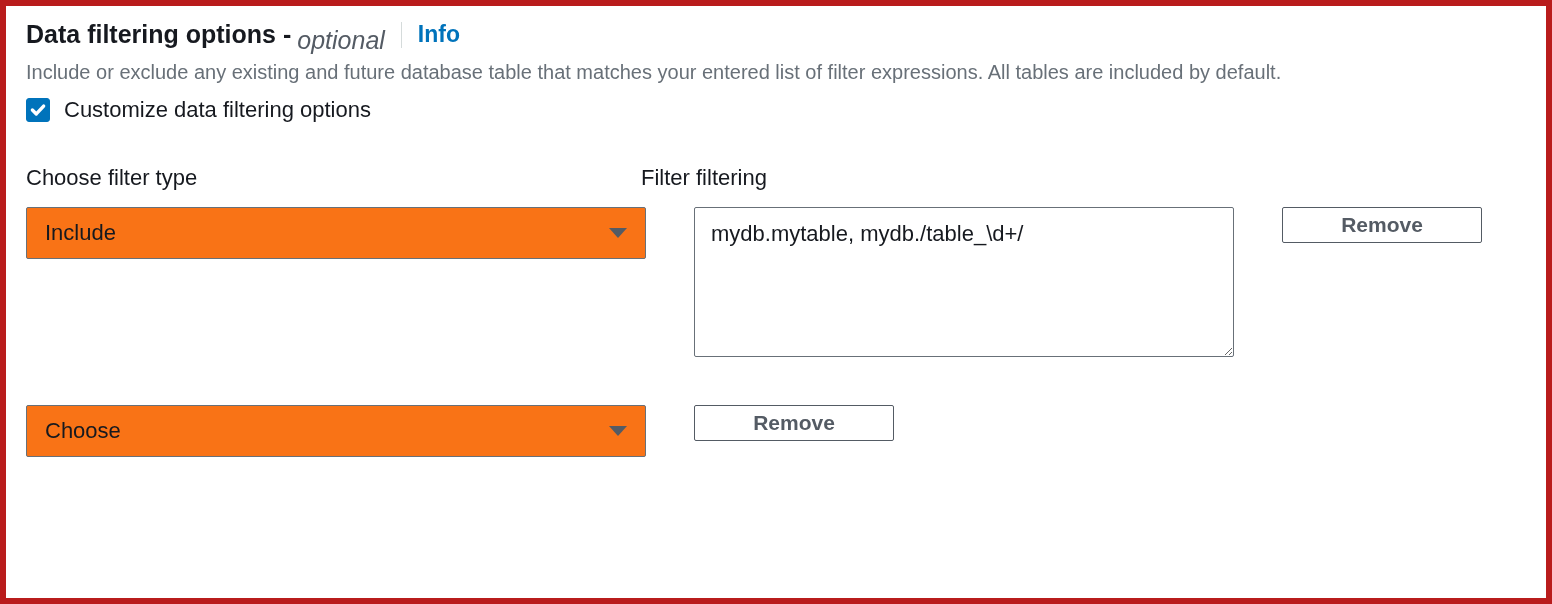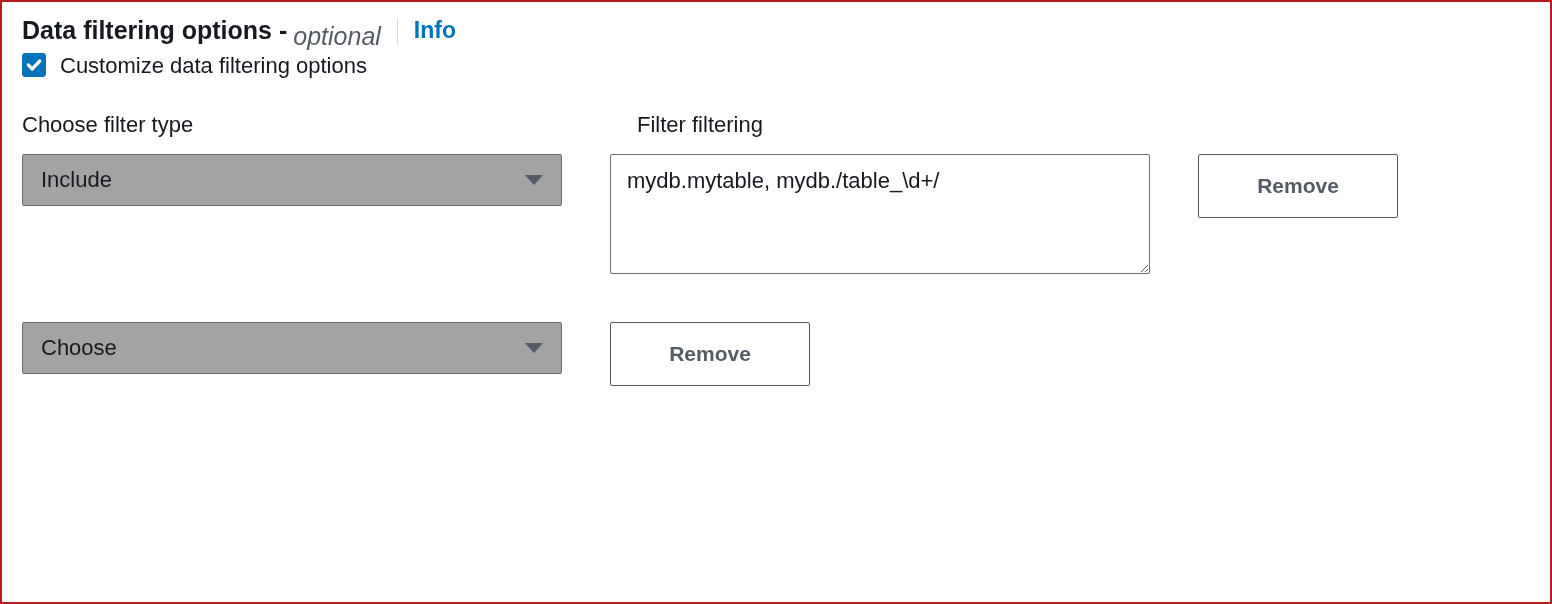--- a/index.html
+++ b/index.html
@@ -5,21 +5,21 @@
   * { box-sizing: border-box; }
   html, body {
     margin: 0;
     padding: 0;
     font-family: "Amazon Ember", "Helvetica Neue", Arial, sans-serif;
     font-size: 14px;
     color: #16191f;
     background: #fff;
   }
   .panel {
-    border: 2px solid #b91c1c;
+    border: 6px solid #b91c1c;
     width: 1552px;
     min-height: 604px;
     padding: 8px 12px 0 20px;
     position: relative;
   }
   .header-line {
     display: flex;
     align-items: center;
     gap: 0;
     margin: 0 0 2px 0;
@@ -54,23 +54,23 @@
   }
   .description {
     font-size: 20px;
     line-height: 1.5;
     color: #687078;
     margin: 0 0 10px 0;
     max-width: 1500px;
   }
   .checkbox-row {
     display: flex;
-    align-items: flex-start;
+    align-items: center;
     gap: 14px;
-    margin-bottom: 33px;
+    margin-bottom: 42px;
   }
   .checkbox {
     width: 24px;
     height: 24px;
     border-radius: 3px;
     background: #0073bb;
     border: 1px solid #0073bb;
     display: inline-flex;
     align-items: center;
     justify-content: center;
@@ -104,61 +104,61 @@
     color: #16191f;
     font-weight: 400;
   }
   .filter-row {
     display: flex;
     align-items: flex-start;
     gap: 48px;
     margin-bottom: 48px;
   }
   .select-box {
-    width: 540px;
+    width: 620px;
     height: 52px;
     border: 1px solid #687078;
     border-radius: 2px;
     display: flex;
     align-items: center;
     justify-content: space-between;
     padding: 0 18px;
     cursor: pointer;
-    background: #a3a3a3;
+    background: #f97316;
   }
   .select-value {
     font-size: 22px;
     color: #16191f;
   }
   .caret {
     width: 0;
     height: 0;
     border-left: 9px solid transparent;
     border-right: 9px solid transparent;
     border-top: 10px solid #545b64;
   }
   .textarea {
     width: 540px;
-    height: 120px;
+    height: 150px;
     border: 1px solid #687078;
     border-radius: 2px;
     padding: 12px 16px;
     font-size: 22px;
     font-family: inherit;
     color: #16191f;
     resize: both;
     line-height: 1.3;
   }
   .textarea::placeholder {
     color: #687078;
     font-style: italic;
   }
   .remove-btn {
     width: 200px;
-    height: 64px;
+    height: 36px;
     border: 1px solid #545b64;
     border-radius: 2px;
     background: #fff;
     font-size: 21px;
     font-weight: 700;
     color: #545b64;
     cursor: pointer;
     display: inline-flex;
     align-items: center;
     justify-content: center;
@@ -169,20 +169,21 @@
 
 <div class="panel">
 
   <div class="header-line">
     <span class="header-title">Data filtering options -</span>
     <span class="header-optional">optional</span>
     <span class="vdiv"></span>
     <a class="info-link">Info</a>
   </div>
 
+  <p class="description">Include or exclude any existing and future database table that matches your entered list of filter expressions. All tables are included by default.</p>
 
   <div class="checkbox-row">
     <span class="checkbox">
       <svg viewBox="0 0 16 16">
           <polyline points="3 8 6.5 11.5 13 4.5"></polyline>
         </svg>
     </span>
     <span class="checkbox-label">Customize data filtering options</span>
   </div>
 

